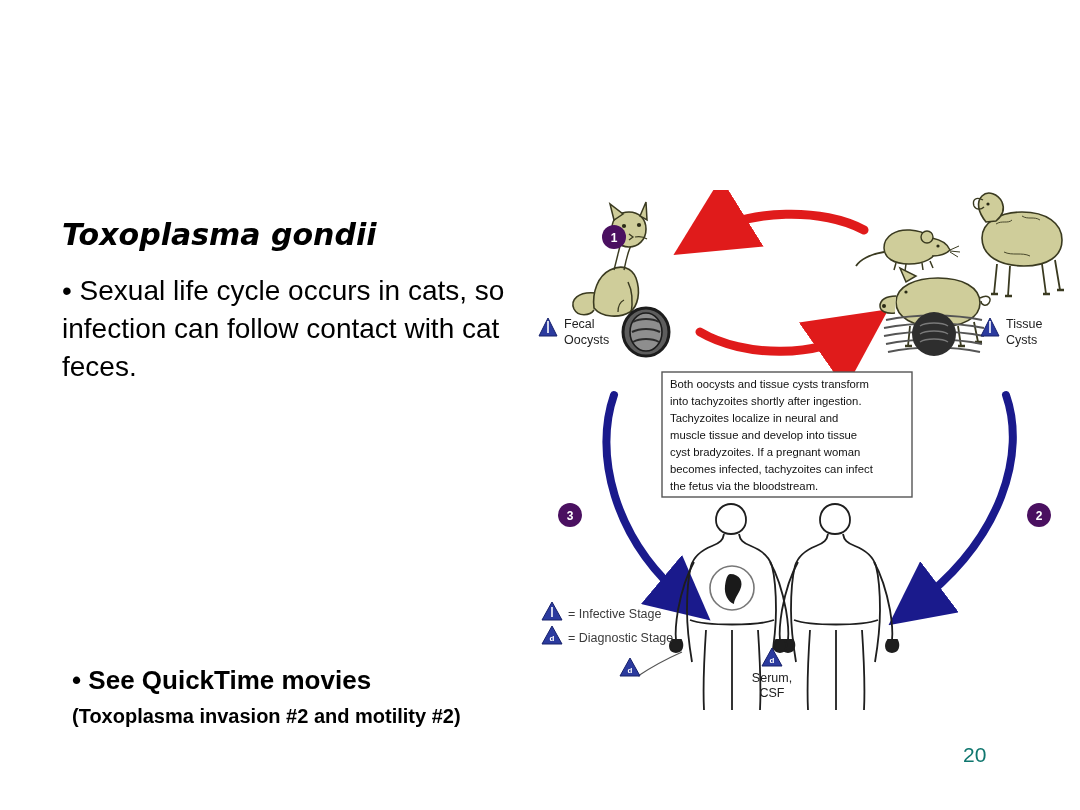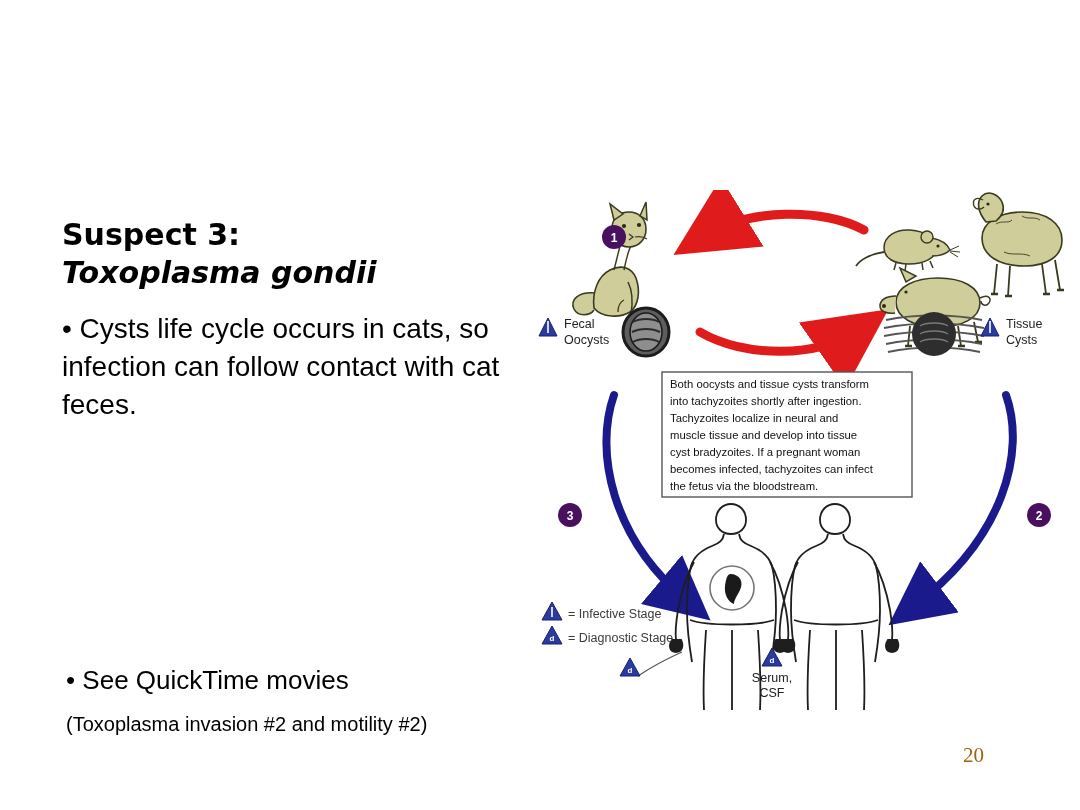--- a/index.html
+++ b/index.html
@@ -61,52 +61,53 @@
     color: #000000;
     margin-top: 2px;
   }
   .bullet-para.spaced {
     margin-top: 18px;
   }
 
   
   #bottom-note {
     position: absolute;
-    left: 66px;
+    left: 72px;
     top: 664px;
     width: 610px;
+    font-weight: bold;
   }
   .note-line {
     font-family: "Liberation Sans", sans-serif;
     font-size: 26px;
     line-height: 33px;
     color: #000000;
     white-space: nowrap;
   }
   .note-link {
     color: #c0360c;
     text-decoration: underline;
     font-size: 26px;
   }
   .note-sub {
     font-family: "Liberation Sans", sans-serif;
     font-size: 20px;
     line-height: 26px;
     color: #000000;
-    margin-top: 14px;
+    margin-top: 6px;
   }
 
   
   #page-number {
     position: absolute;
     left: 963px;
     top: 743px;
-    font-family: Liberation Serif, serif;
+    font-family: Liberation Sans, sans-serif;
     font-size: 21px;
-    color: #a16207;
+    color: #0f766e;
     text-align: right;
   }
 
   
   #lifecycle-diagram {
     position: absolute;
     left: 534px;
     top: 190px;
     width: 540px;
     height: 520px;
@@ -142,23 +143,22 @@
     fill: #ffffff;
   }
 </style>
 </head>
 <body>
 
 <div id="slide-title">
 </div>
 
 <div id="left-column">
-  <div class="suspect-head">Suspect 3:</div>
   <div class="suspect-species">Toxoplasma gondii</div>
-  <div class="bullet-para spaced">• Cysts life cycle occurs in cats, so infection can follow contact with cat feces.</div>
+  <div class="bullet-para spaced">• Sexual life cycle occurs in cats, so infection can follow contact with cat feces.</div>
 </div>
 
 <div id="bottom-note">
   <div class="note-line">•  See QuickTime movies</div>
   <div class="note-sub">(Toxoplasma invasion #2 and motility #2)</div>
 </div>
 
 <div id="page-number">20</div>
 
 <div id="lifecycle-diagram">

